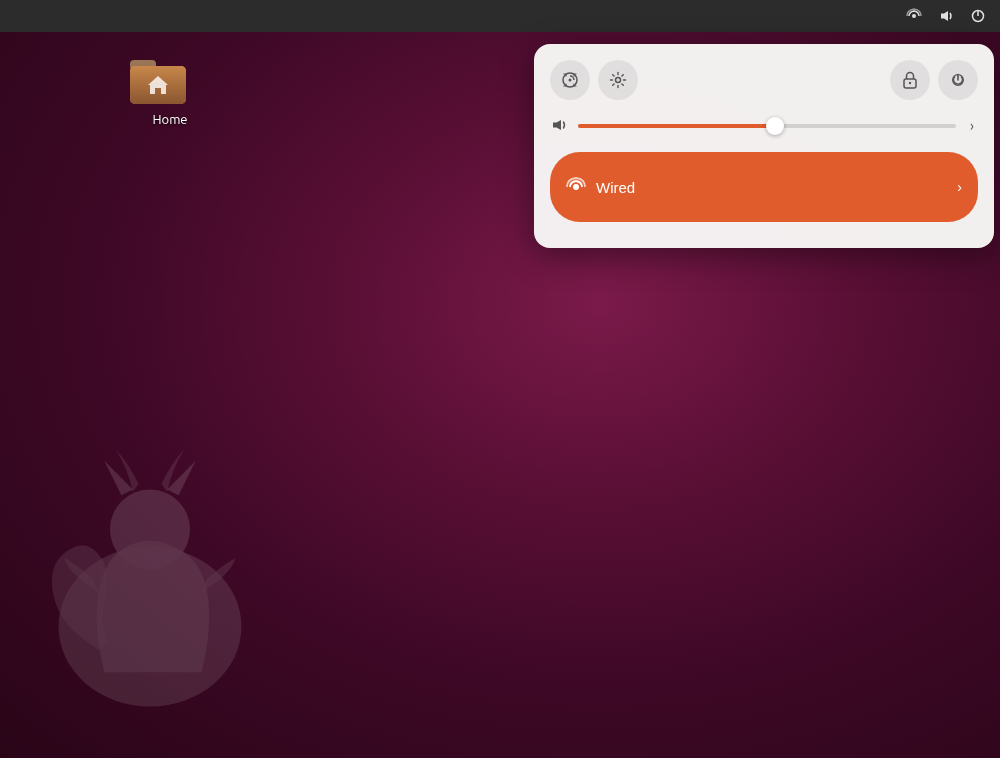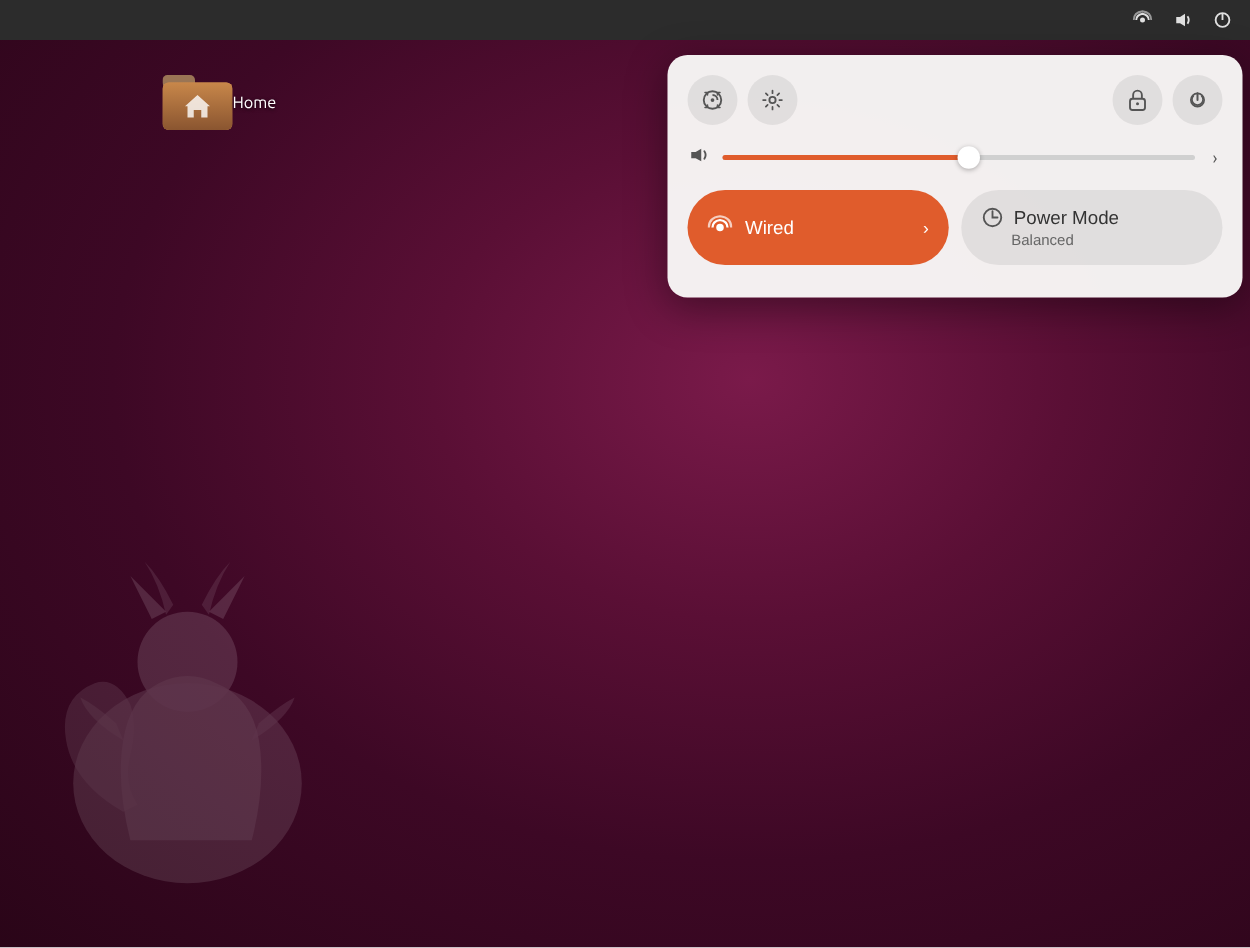--- a/index.html
+++ b/index.html
@@ -56,21 +56,21 @@
       color: #e0e0e0;
       font-size: 14px;
     }
 
     
     .desktop-icon {
       position: absolute;
       top: 52px;
       left: 130px;
       display: flex;
-      align-items: center;
+      flex-direction: column;
       cursor: pointer;
       width: 80px;
     }
 
     .desktop-icon-img {
       width: 56px;
       height: 56px;
       display: flex;
       align-items: center;
       justify-content: center;
@@ -188,21 +188,21 @@
 
     
     .tiles-row {
       display: flex;
       gap: 10px;
       margin-bottom: 10px;
     }
 
     .tile {
       flex: 1;
-      height: 60px;
+      height: 70px;
       border-radius: 30px;
       display: flex;
       align-items: center;
       padding: 0 16px;
       gap: 10px;
       cursor: pointer;
       border: none;
       font-size: 15px;
       font-weight: 500;
     }
@@ -397,27 +397,17 @@
         <svg width="20" height="20" viewBox="0 0 20 20" fill="none">
           <circle cx="10" cy="10" r="3" fill="white"></circle>
           <path d="M4,10 Q4,5 10,4 Q16,5 16,10" stroke="white" stroke-width="1.8" fill="none"></path>
           <path d="M1,10 Q1,2 10,1 Q19,2 19,10" stroke="white" stroke-width="1.8" fill="none" opacity="0.7"></path>
         </svg>
         <span>Wired</span>
       </div>
       <span class="chevron-right">›</span>
     </button>
 
-    <button class="tile tile-power">
-      <div class="tile-power-top">
-        <svg width="18" height="18" viewBox="0 0 18 18" fill="none">
-          <circle cx="9" cy="9" r="7" stroke="#555" stroke-width="1.5" fill="none"></circle>
-          <path d="M9,4 L9,9 L13,9" stroke="#555" stroke-width="1.5" stroke-linecap="round"></path>
-        </svg>
-        <span>Power Mode</span>
-      </div>
-      <div class="tile-power-sub">Balanced</div>
-    </button>
 
   </div>
 
 
 </div>
 
 </body></html>

